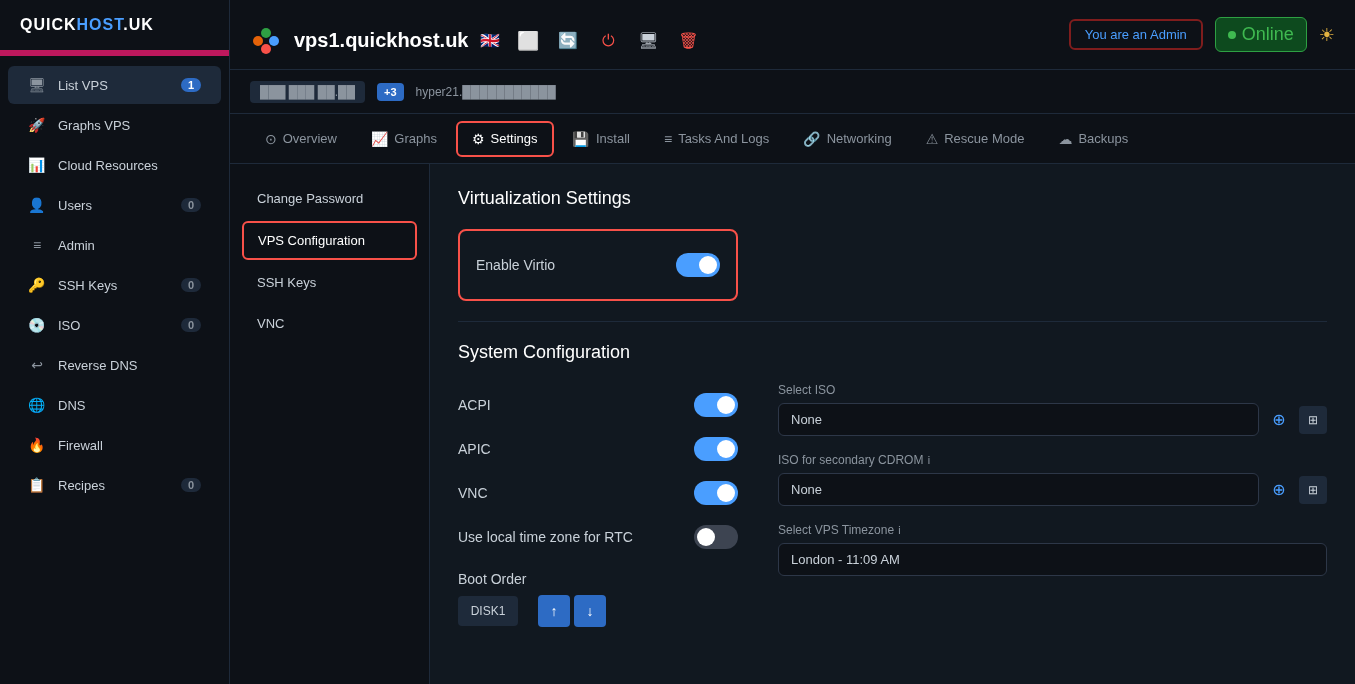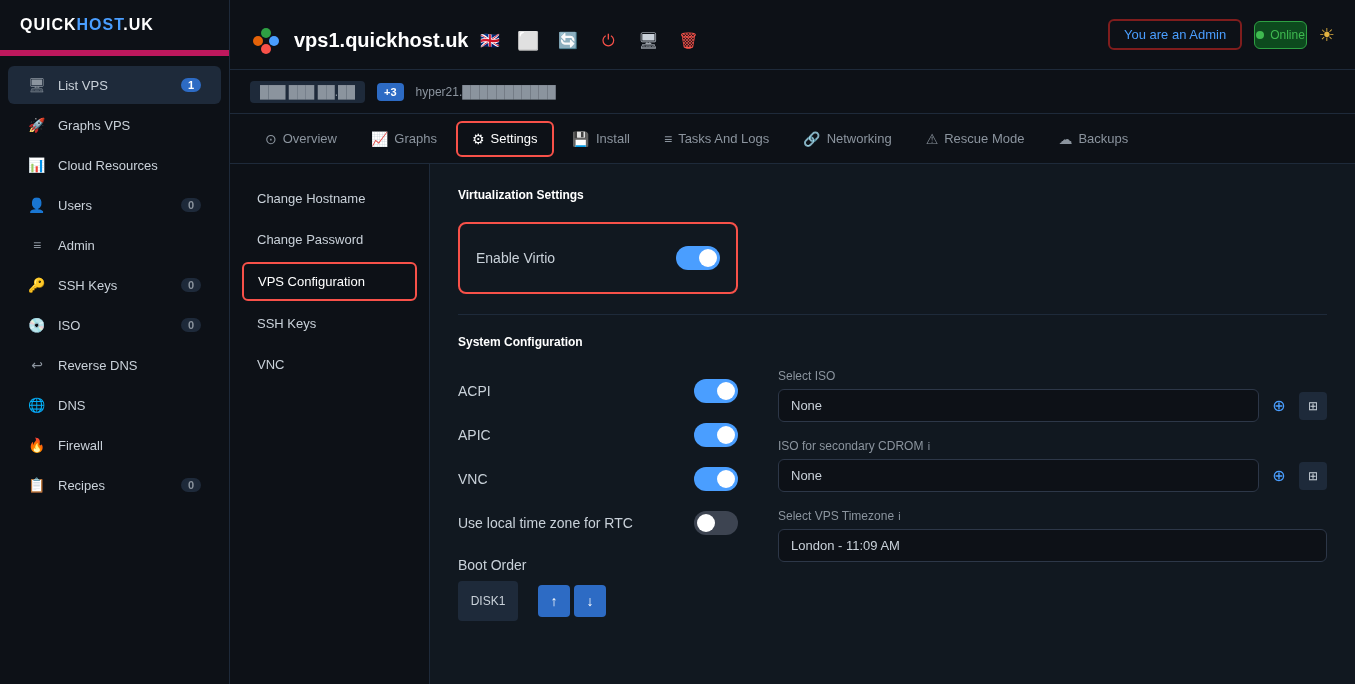--- a/index.html
+++ b/index.html
@@ -28,21 +28,21 @@
     .header { background: #0d1117; border-bottom: 1px solid #1e2a3a; padding: 0 20px; display: flex; align-items: center; justify-content: space-between; height: 70px; flex-shrink: 0; }
     .header-left { display: flex; align-items: center; gap: 12px; margin-top: 12px; }
     .header-logo-icon { width: 32px; height: 32px; }
     .header-title { color: #fff; font-size: 20px; font-weight: 600; }
     .header-flag { font-size: 16px; }
     .header-actions { display: flex; align-items: center; gap: 8px; }
     .header-action-btn { width: 32px; height: 32px; display: flex; align-items: center; justify-content: center; cursor: pointer; border-radius: 4px; color: #c9d1d9; background: transparent; border: none; font-size: 16px; }
     .header-action-btn.red { color: #f85149; }
     .header-right { display: flex; align-items: center; gap: 12px; }
     .admin-badge { border: 2px solid #7f1d1d; color: #4a9eff; padding: 6px 14px; border-radius: 6px; font-size: 13px; font-weight: 500; }
-    .online-badge { background: #0d4a1e; border: 1px solid #2ea043; color: #3fb950; padding: 6px 1px; border-radius: 6px; font-size: 12px; display: flex; align-items: center; gap: 6px; }
+    .online-badge { background: #0d4a1e; border: 1px solid #2ea043; color: #3fb950; padding: 6px 12px; border-radius: 6px; font-size: 18px; display: flex; align-items: center; gap: 6px; }
     .online-dot { width: 8px; height: 8px; background: #3fb950; border-radius: 50%; }
     .sun-icon { color: #e3b341; font-size: 18px; cursor: pointer; }
 
     
     .sub-header { background: #0d1117; border-bottom: 1px solid #1e2a3a; padding: 0 20px; display: flex; align-items: center; gap: 12px; height: 44px; flex-shrink: 0; }
     .ip-box { background: #1e2a3a; border-radius: 4px; padding: 4px 10px; color: #8b949e; font-size: 12px; }
     .plus-badge { background: #2d6bc4; color: #fff; border-radius: 4px; padding: 3px 7px; font-size: 11px; font-weight: 700; }
     .hyper-text { color: #8b949e; font-size: 12px; }
 
     
@@ -54,21 +54,21 @@
     
     .content-area { display: flex; flex: 1; overflow: hidden; }
 
     
     .left-panel { width: 200px; background: #0d1117; border-right: 1px solid #1e2a3a; padding: 16px 12px; flex-shrink: 0; }
     .panel-menu-item { padding: 10px 14px; border-radius: 6px; cursor: pointer; color: #c9d1d9; font-size: 13px; margin-bottom: 4px; border: 1px solid transparent; }
     .panel-menu-item.active { border: 2px solid #f85149; color: #fff; }
 
     
     .right-panel { flex: 1; background: #111820; padding: 24px 28px; overflow-y: auto; }
-    .section-title { font-size: 12px; font-weight: 700; color: #fff; margin-bottom: 20px; }
+    .section-title { font-size: 18px; font-weight: 400; color: #fff; margin-bottom: 20px; }
     .section-divider { border: none; border-top: 1px solid #1e2a3a; margin: 20px 0; }
 
     
     .toggle-row { display: flex; align-items: center; justify-content: space-between; padding: 10px 0; max-width: 280px; }
     .toggle-label { color: #c9d1d9; font-size: 14px; }
     .toggle { position: relative; width: 44px; height: 24px; cursor: pointer; }
     .toggle input { opacity: 0; width: 0; height: 0; }
     .toggle-slider { position: absolute; inset: 0; background: #4a9eff; border-radius: 24px; transition: 0.3s; }
     .toggle-slider:before { content: ''; position: absolute; width: 18px; height: 18px; left: 3px; top: 3px; background: #fff; border-radius: 50%; transition: 0.3s; }
     .toggle.checked .toggle-slider:before { transform: translateX(20px); }
@@ -82,21 +82,21 @@
 
     .form-group { margin-bottom: 16px; }
     .form-label { color: #8b949e; font-size: 12px; margin-bottom: 6px; display: flex; align-items: center; gap: 4px; }
     .form-select { width: 100%; background: #0d1117; border: 1px solid #2d3748; border-radius: 6px; color: #c9d1d9; padding: 8px 12px; font-size: 13px; appearance: none; -webkit-appearance: none; cursor: pointer; }
     .select-wrapper { position: relative; display: flex; align-items: center; gap: 6px; }
     .select-wrapper select { flex: 1; }
     .select-action-btn { width: 28px; height: 28px; border-radius: 50%; display: flex; align-items: center; justify-content: center; cursor: pointer; font-size: 16px; color: #4a9eff; border: none; background: transparent; }
     .grid-btn { width: 28px; height: 28px; background: #1e2a3a; border-radius: 4px; display: flex; align-items: center; justify-content: center; cursor: pointer; font-size: 12px; color: #c9d1d9; border: none; }
 
     .boot-order-label { color: #c9d1d9; font-size: 14px; margin-bottom: 8px; }
-    .boot-item { display: inline-flex; align-items: center; justify-content: center; width: 60px; height: 40px; background: #1e2a3a; border-radius: 4px; color: #c9d1d9; font-size: 12px; margin-right: 4px; }
+    .boot-item { display: inline-flex; align-items: center; justify-content: center; width: 60px; height: 30px; background: #1e2a3a; border-radius: 4px; color: #c9d1d9; font-size: 12px; margin-right: 4px; }
     .boot-arrows { display: inline-flex; gap: 4px; margin-left: 8px; }
     .arrow-btn { width: 32px; height: 32px; background: #2d6bc4; border-radius: 4px; display: flex; align-items: center; justify-content: center; cursor: pointer; color: #fff; font-size: 14px; border: none; }
 
     .info-icon { color: #8b949e; font-size: 11px; cursor: help; }
   </style>
 </head>
 <body>
 
 <div class="app-layout">
 
@@ -259,23 +259,20 @@
       </div>
       <div class="tab">
         <span class="tab-icon">☁</span>
         <span>Backups</span>
       </div>
     </div>
 
     <div class="content-area">
 
       <div class="left-panel">
-        <div class="panel-menu-item">
-          <span>Change Hostname</span>
-        </div>
         <div class="panel-menu-item">
           <span>Change Password</span>
         </div>
         <div class="panel-menu-item active">
           <span>VPS Configuration</span>
         </div>
         <div class="panel-menu-item">
           <span>SSH Keys</span>
         </div>
         <div class="panel-menu-item">

